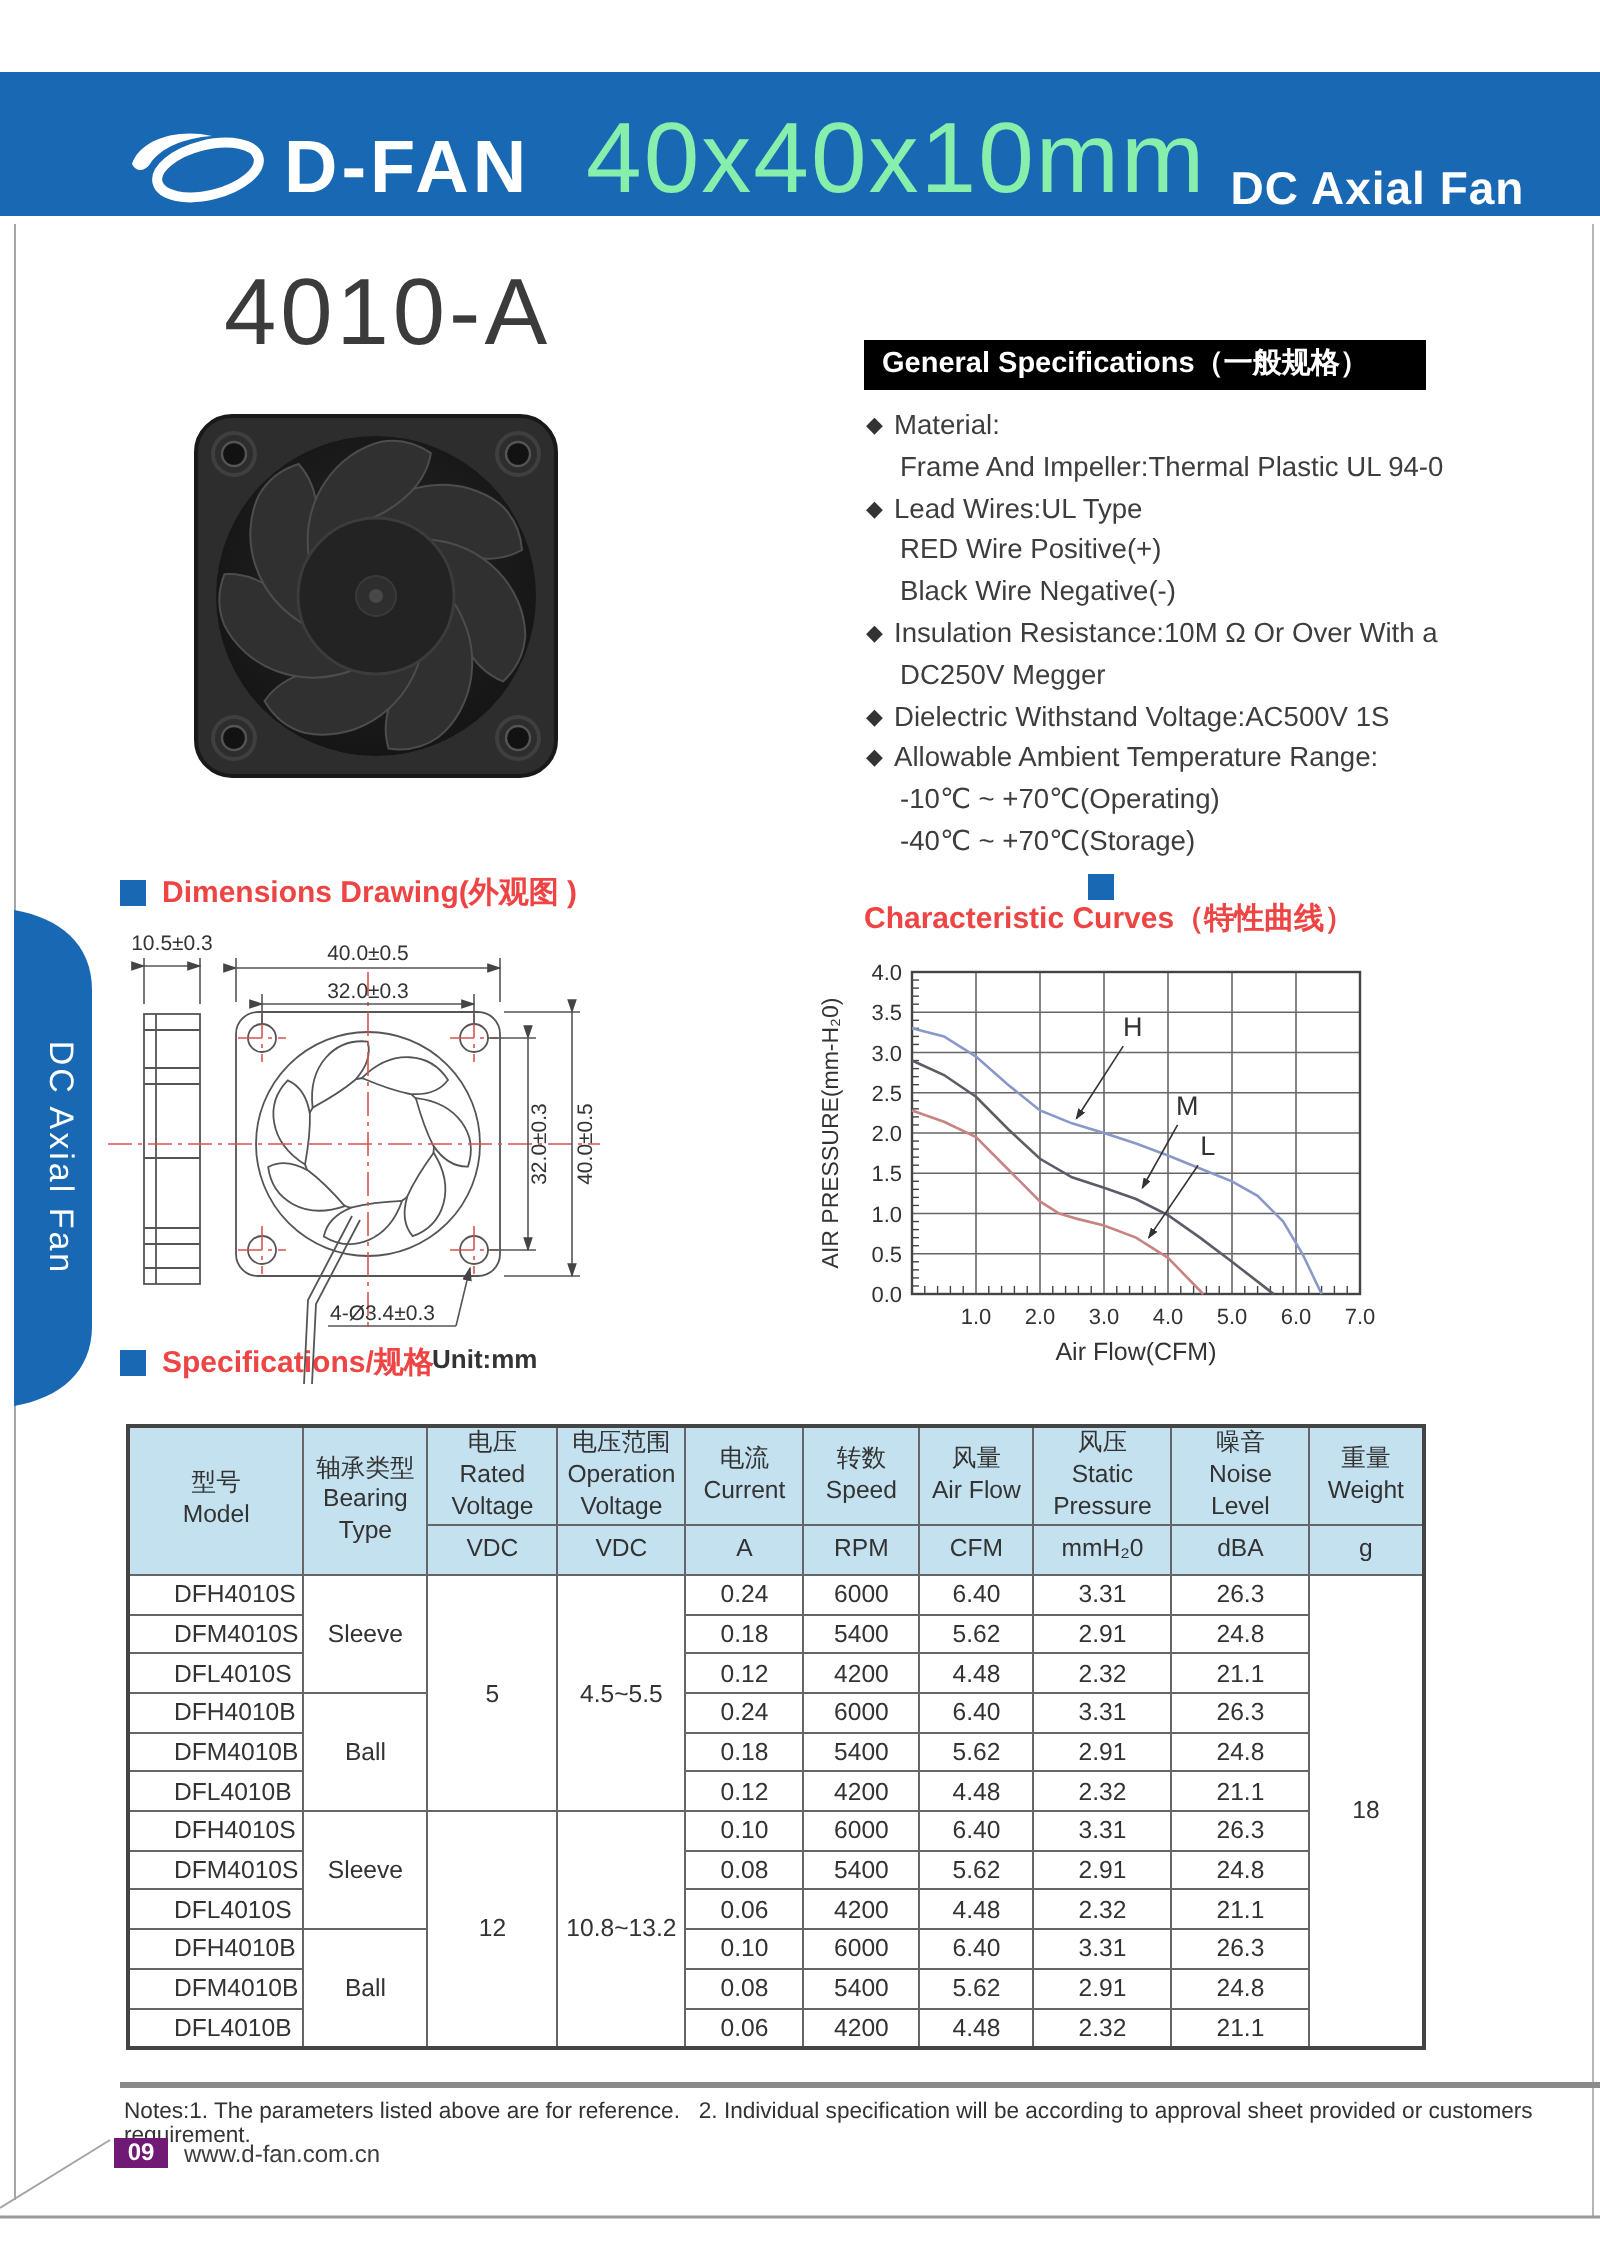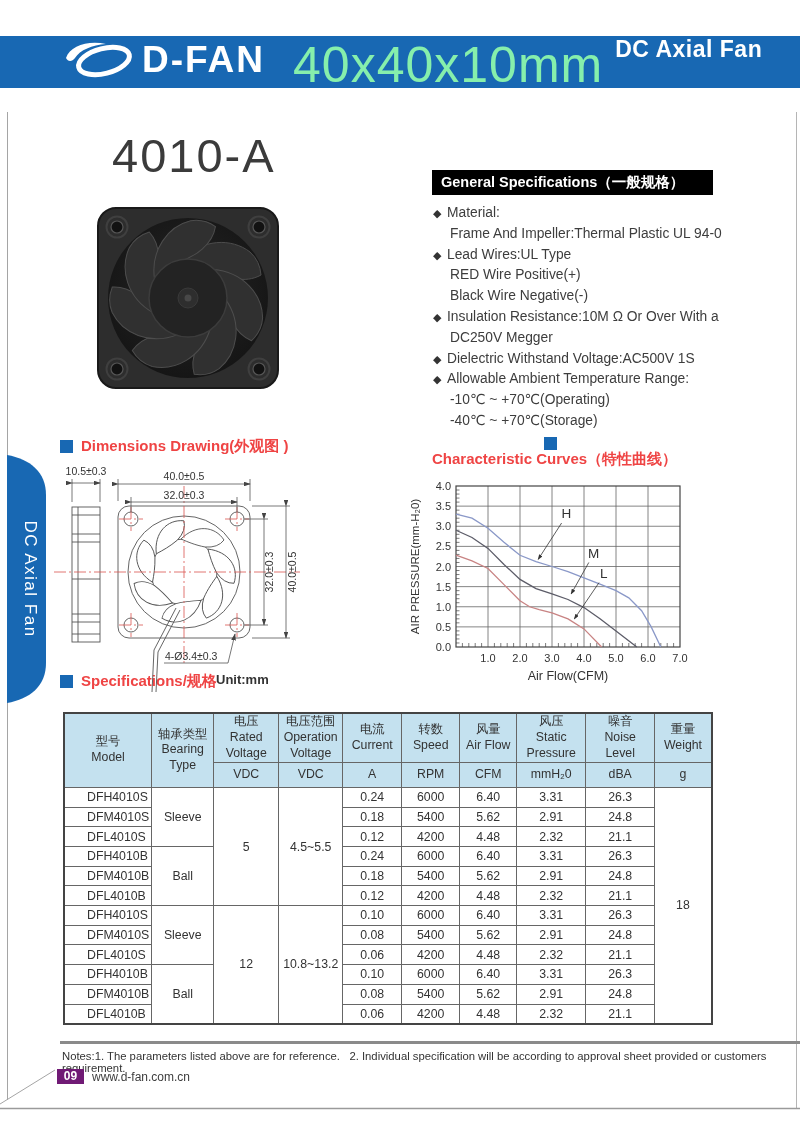--- a/index.html
+++ b/index.html
@@ -1,21 +1,21 @@
 <!DOCTYPE html>
 <html><head>
 <meta charset="utf-8">
 <style>
   * { margin:0; padding:0; box-sizing:border-box; }
   body { background:#fff; font-family:"Liberation Sans","DejaVu Sans",sans-serif; }
   .page { position:relative; width:800px; height:1131px; background:#fff; overflow:hidden; }
   .frame-svg { position:absolute; left:0; top:0; width:800px; height:1131px; pointer-events:none; z-index:0; }
 
   
-  .header-bar { position:absolute; left:0; top:36px; width:800px; height:52px; background:#1868b3; display:flex; align-items:flex-start; z-index:2; }
+  .header-bar { position:absolute; left:0; top:36px; width:800px; height:72px; background:#1868b3; display:flex; align-items:flex-end; z-index:2; }
   .logo-wrap { display:flex; align-items:center; margin-left:62px; }
   .logo-text { color:#fff; font-size:37px; font-weight:bold; letter-spacing:2px; margin-left:4px; }
   .size-title { color:#86efac; font-size:50px; font-weight:400; margin-left:28px; letter-spacing:1px; }
   .size-sub { color:#fff; font-size:23px; font-weight:bold; margin-left:12px; letter-spacing:0.5px; }
 
   .model-title { position:absolute; left:112px; top:128px; font-size:47px; color:#3b3b3b; letter-spacing:2px; z-index:2; }
 
   .fan-photo { position:absolute; left:90px; top:198px; z-index:2; }
 
   

